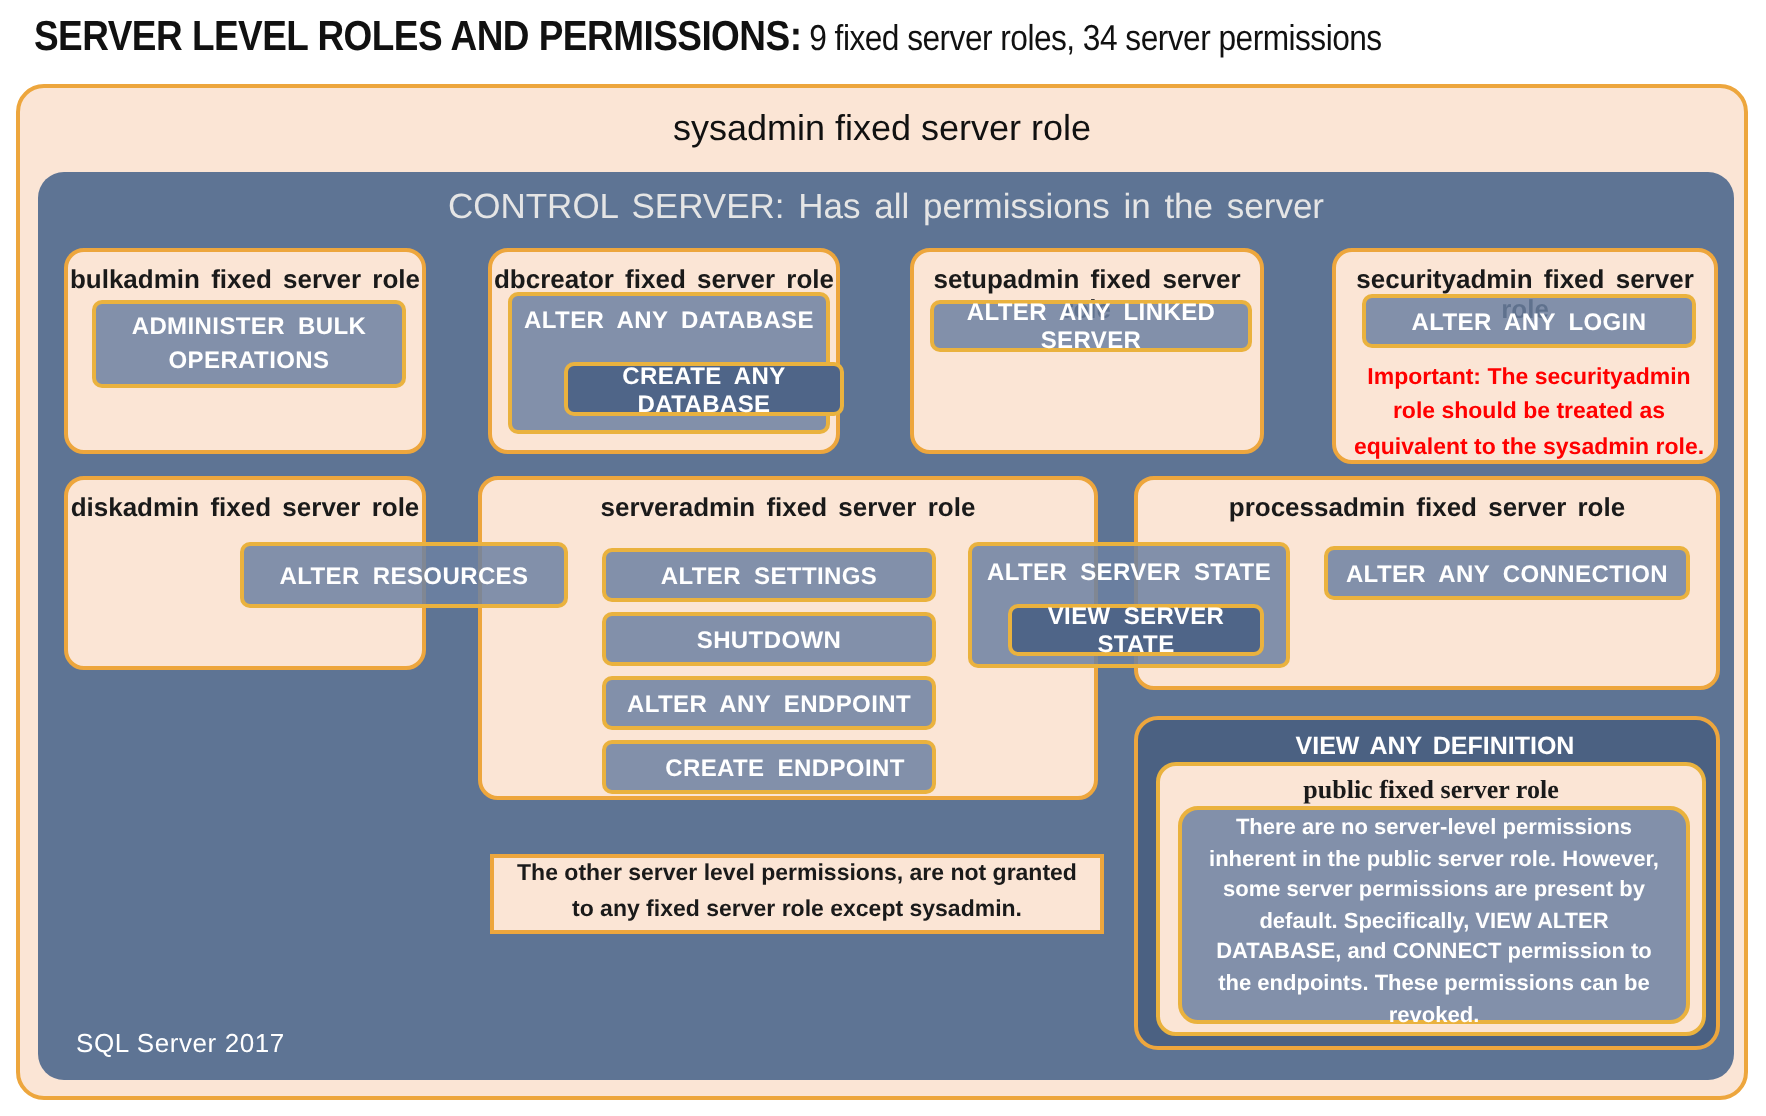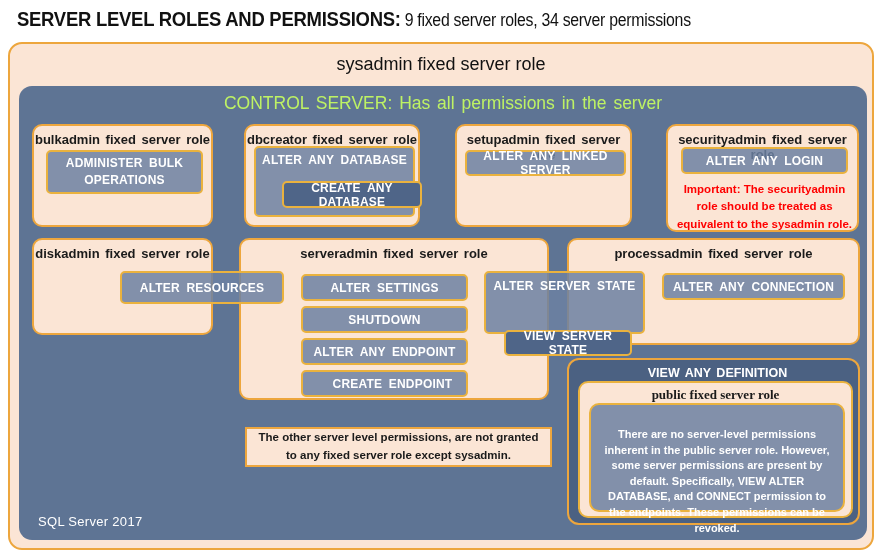--- a/index.html
+++ b/index.html
@@ -13,21 +13,21 @@
   .title-rest{font-size:18px;font-weight:400;color:#111;letter-spacing:-.3px;}
 
   
   .sysadmin{left:8px;top:42px;width:866px;height:508px;background:var(--peach,#FBE5D5);
             border:2px solid var(--gold,#EDA63D);border-radius:14px;}
   .sysadmin-label{left:0;top:10px;width:100%;text-align:center;font-size:18px;color:#111;}
 
   
   .control{left:9px;top:42px;width:848px;height:454px;background:var(--control-bg,#5E7494);
            border-radius:13px;}
-  .control-label{left:0;top:7px;width:100%;text-align:center;font-size:17.5px;color:#bef264;word-spacing:2px;}
+  .control-label{left:0;top:7px;width:100%;text-align:center;font-size:17.5px;color:#e5e5e5;word-spacing:2px;}
 
   
   .role{background:var(--peach,#FBE5D5);border:2px solid var(--gold,#EDA63D);border-radius:10px;z-index:1;}
   .role-label{left:0;top:6px;width:100%;text-align:center;font-size:13px;font-weight:700;color:#1a1a1a;word-spacing:2px;}
 
   
   .perm{background:var(--perm-rgba,rgba(108,129,162,.85));border:2px solid var(--gold2,#EAB23E);
         border-radius:5px;color:#fff;font-weight:700;font-size:12px;text-align:center;
         word-spacing:3px;letter-spacing:.2px;z-index:2;}
   .perm.line{display:flex;align-items:center;justify-content:center;}
@@ -38,21 +38,21 @@
 
   .warning{color:var(--red,#FF0000);font-weight:700;font-size:11.5px;line-height:1.5;text-align:center;}
 
   
   .viewdef{background:var(--viewdef-bg,#4B6182);border:2px solid var(--gold,#EDA63D);border-radius:12px;z-index:1;}
   .viewdef-label{left:4px;top:6px;width:100%;text-align:center;font-size:12.5px;font-weight:700;color:#fff;word-spacing:2px;}
   .publicbox{background:var(--peach,#FBE5D5);border:2px solid var(--gold2,#EAB23E);border-radius:10px;}
   .public-label{left:0;top:4px;width:100%;text-align:center;font-size:13px;font-weight:700;color:#1a1a1a;font-family:Liberation Serif, serif;}
   .public-note{background:var(--perm-rgba,rgba(108,129,162,.9));border:2px solid var(--gold2,#EAB23E);
         border-radius:10px;color:#fff;font-weight:700;font-size:11px;line-height:1.42;
-        text-align:center;padding:22px 8px;}
+        text-align:center;padding:2px 8px;}
 
   
   .notebox{background:var(--peach,#FBE5D5);border:2px solid var(--gold,#EDA63D);
         color:#1a1a1a;font-weight:700;font-size:11.5px;line-height:1.55;text-align:center;
         display:flex;align-items:center;justify-content:center;padding:2px 10px;z-index:2;}
 
   .footer{color:#fff;font-size:13px;letter-spacing:.3px;}
 </style>
 </head>
 <body>
@@ -108,21 +108,21 @@
         <div class="abs perm line" style="left:60px;top:130px;width:167px;height:27px;padding-left:16px;">CREATE ENDPOINT</div>
       </div>
 
       <div class="abs role" style="left:548px;top:152px;width:293px;height:107px;">
         <div class="abs role-label">processadmin fixed server role</div>
         <div class="abs perm line" style="left:93px;top:33px;width:183px;height:27px;">ALTER ANY CONNECTION</div>
       </div>
 
       <div class="abs perm" style="left:465px;top:185px;width:161px;height:63px;">
         <div style="line-height:26px;">ALTER SERVER STATE</div>
-        <div class="abs perm-dark" style="left:18px;top:29px;width:128px;height:26px;margin-top:28px;">VIEW SERVER STATE</div>
+        <div class="abs perm-dark" style="left:18px;top:29px;width:128px;height:26px;">VIEW SERVER STATE</div>
       </div>
 
       <div class="abs viewdef" style="left:548px;top:272px;width:293px;height:167px;">
         <div class="abs viewdef-label">VIEW ANY DEFINITION</div>
         <div class="abs publicbox" style="left:9px;top:21px;width:275px;height:137px;">
           <div class="abs public-label">public fixed server role</div>
           <div class="abs public-note" style="left:9px;top:20px;width:256px;height:109px;">There are no server-level permissions inherent in the public server role. However, some server permissions are present by default. Specifically, VIEW ALTER DATABASE, and CONNECT permission to the endpoints. These permissions can be revoked.</div>
         </div>
       </div>
 

